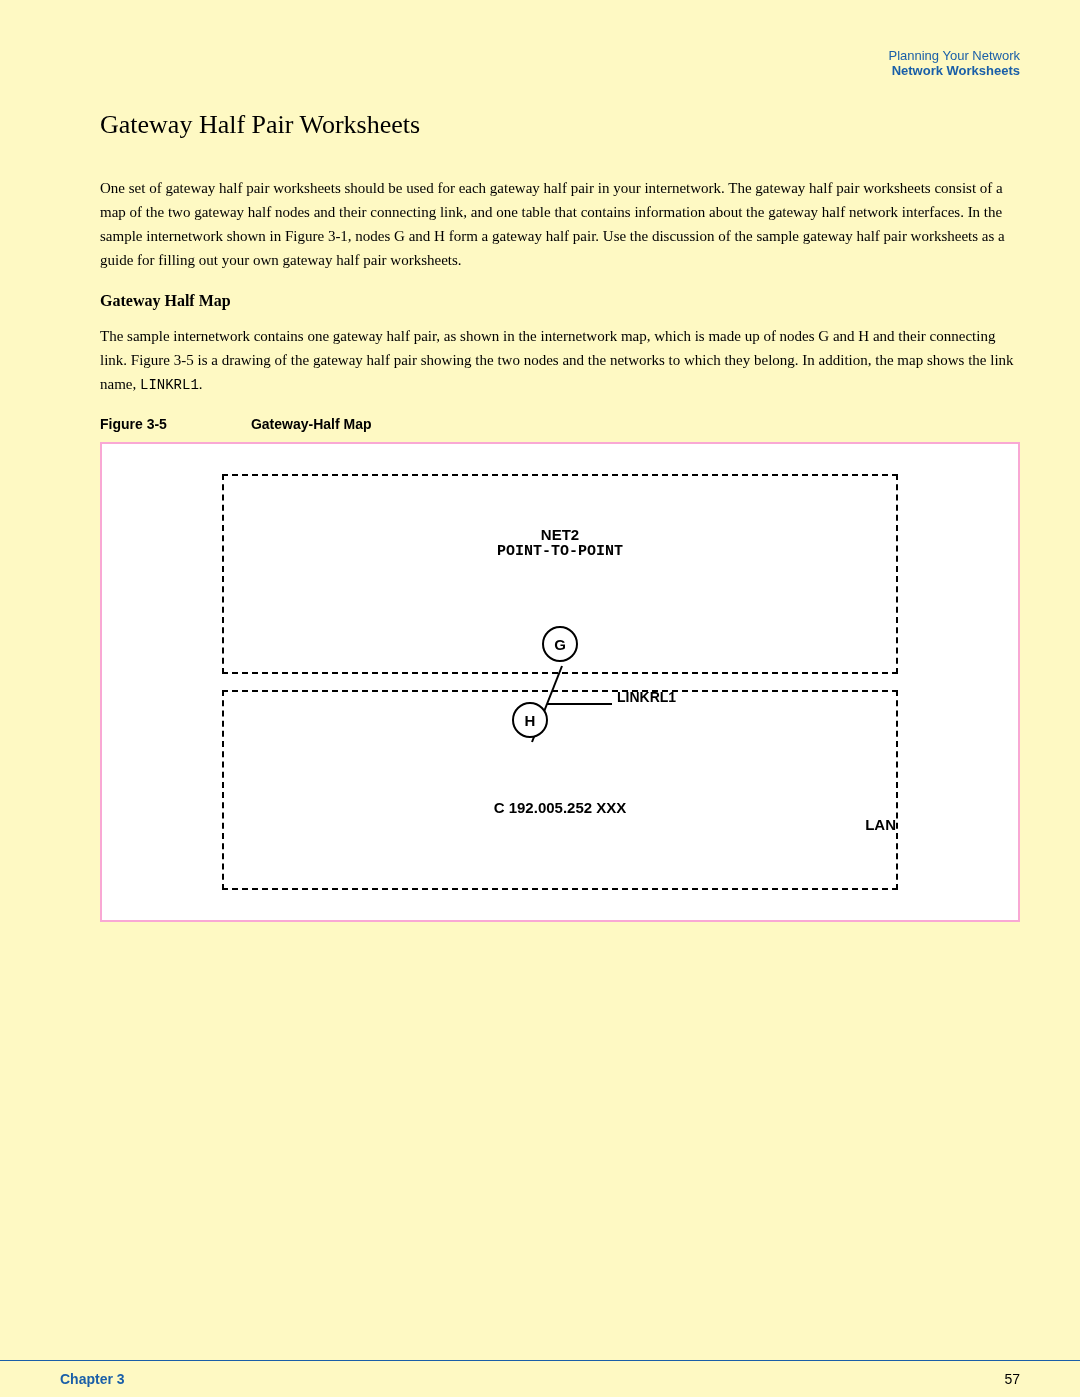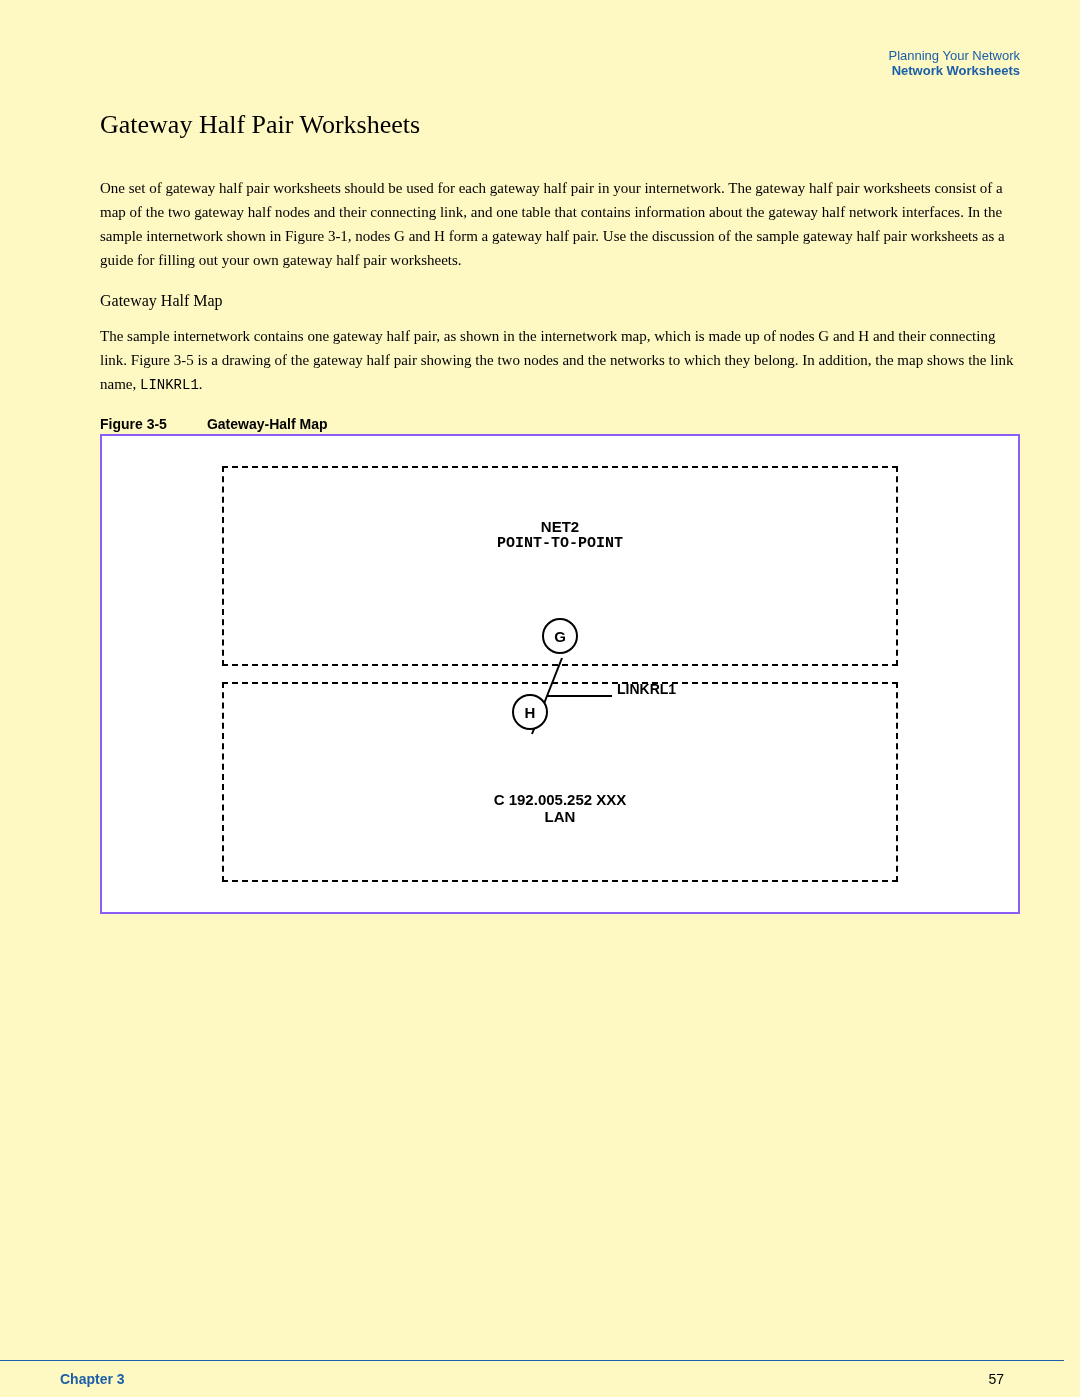--- a/index.html
+++ b/index.html
@@ -63,50 +63,51 @@
     .body-text {
       font-size: 15px;
       line-height: 1.6;
       margin-bottom: 20px;
       font-family: 'Times New Roman', Times, serif;
     }
 
     
     .section-heading {
       font-size: 16px;
-      font-weight: normal;
+      font-weight: bold;
       margin-bottom: 14px;
       font-family: 'Times New Roman', Times, serif;
     }
 
     
     .figure-caption {
       display: flex;
       align-items: baseline;
-      margin-bottom: 2px;
+      margin-bottom: 10px;
       margin-top: 10px;
+      gap: 44px;
     }
 
     .figure-label {
       font-size: 14px;
       font-weight: bold;
       font-family: Arial, sans-serif;
       margin-right: 40px;
       white-space: nowrap;
     }
 
     .figure-title {
       font-size: 14px;
       font-weight: bold;
       font-family: Arial, sans-serif;
     }
 
     
     .diagram-container {
-      border: 2px solid #8b5cf6;
+      border: 2px solid #f9a8d4;
       width: 100%;
       height: 480px;
       position: relative;
       background: #ffffff;
       margin-bottom: 30px;
     }
 
     
     .net-box-top {
       position: absolute;
@@ -210,20 +211,21 @@
       font-weight: bold;
       font-family: Arial, sans-serif;
       display: block;
     }
 
     .net5-type {
       font-size: 15px;
       font-weight: bold;
       font-family: Arial, sans-serif;
       display: block;
+      text-align: right;
     }
 
     
     .connecting-line {
       position: absolute;
       top: 0;
       left: 0;
       width: 100%;
       height: 100%;
       pointer-events: none;
@@ -236,21 +238,21 @@
       font-weight: bold;
       font-family: Arial, sans-serif;
       white-space: nowrap;
     }
 
     
     .footer {
       position: absolute;
       bottom: 0;
       left: 0;
-      right: 16px;
+      right: 0;
       border-top: 1px solid #1a5fa8;
       padding: 10px 60px;
       display: flex;
       justify-content: space-between;
       align-items: center;
     }
 
     .footer-chapter {
       font-size: 14px;
       font-weight: bold;

